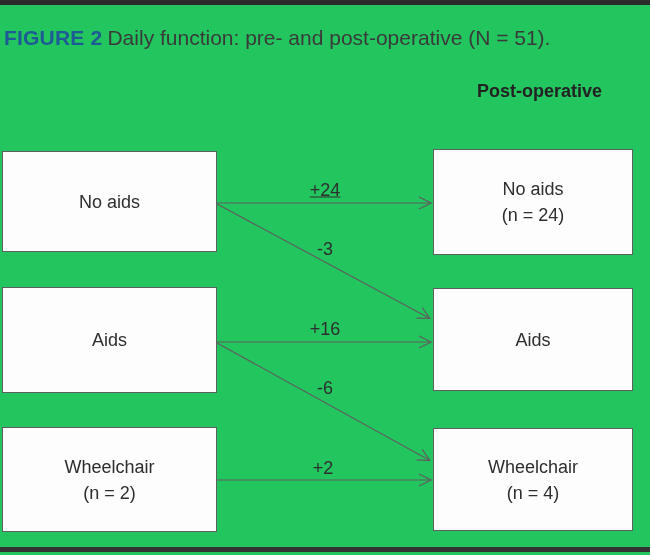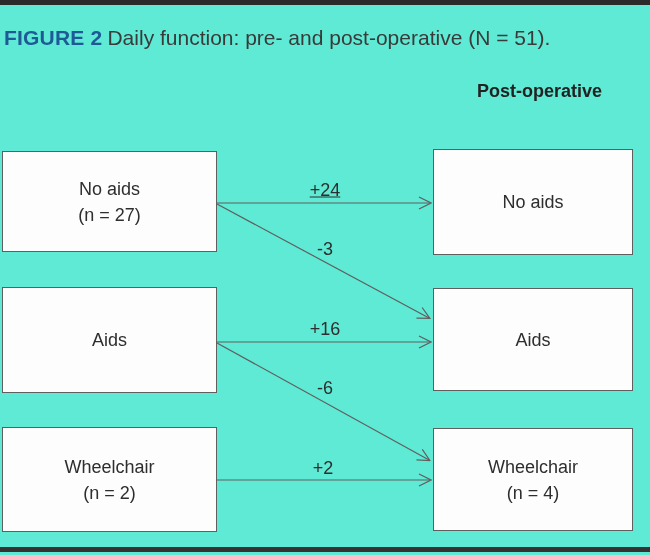--- a/index.html
+++ b/index.html
@@ -5,21 +5,21 @@
   html, body {
     margin: 0;
     padding: 0;
     background: #ffffff;
     font-family: "Liberation Sans", sans-serif;
   }
   .canvas {
     position: relative;
     width: 650px;
     height: 555px;
-    background: #5eead4;
+    background: #22c55e;
     overflow: hidden;
     color: #2e2e2e;
   }
   .rule {
     position: absolute;
     left: 0;
     width: 650px;
     background: #2b2b2b;
   }
   .rule.top    { top: 0;    height: 5px; }
@@ -101,32 +101,32 @@
   <div class="rule top"></div>
 
   <div class="caption">
     <span class="fig-label">FIGURE 2</span><span class="fig-title">Daily function: pre- and post-operative (N = 51).</span>
   </div>
 
   <div class="col-header post">Post-operative</div>
 
   <div class="node pre pre-0">
     <div>No aids</div>
-    <div>(n = 27)</div>
   </div>
   <div class="node pre pre-1">
     <div>Aids</div>
   </div>
   <div class="node pre pre-2">
     <div>Wheelchair</div>
     <div>(n = 2)</div>
   </div>
 
   <div class="node post post-0">
     <div>No aids</div>
+    <div>(n = 24)</div>
   </div>
   <div class="node post post-1">
     <div>Aids</div>
   </div>
   <div class="node post post-2">
     <div>Wheelchair</div>
     <div>(n = 4)</div>
   </div>
 
   <svg class="arrows" width="650" height="555" viewBox="0 0 650 555" xmlns="http://www.w3.org/2000/svg">

